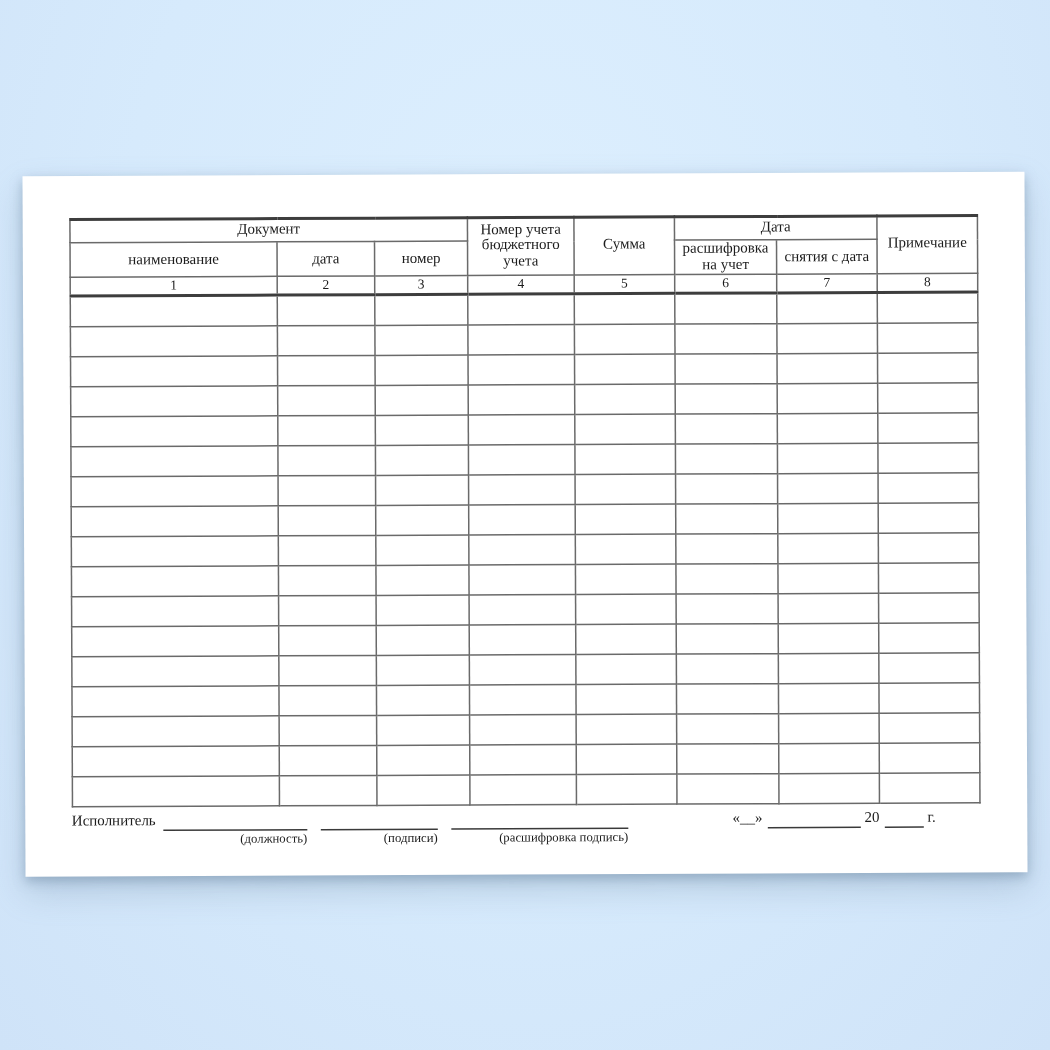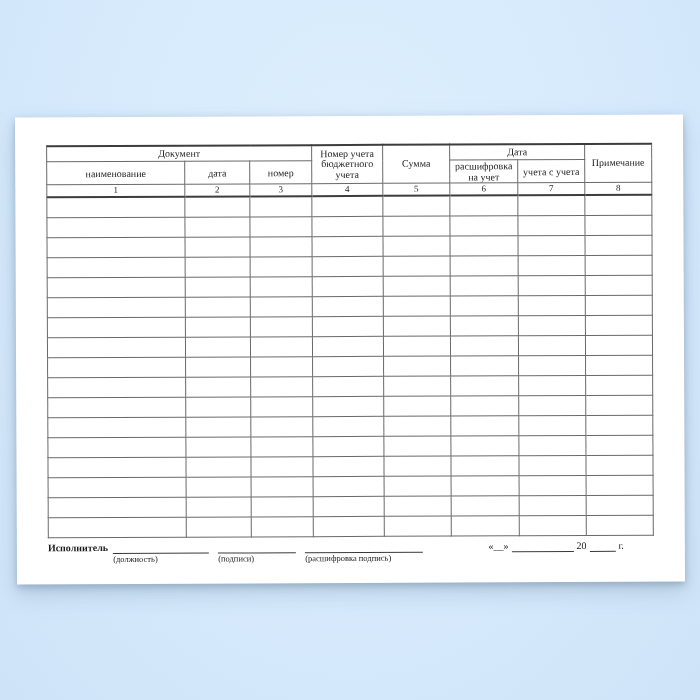--- a/index.html
+++ b/index.html
@@ -49,22 +49,22 @@
     height: 10px; font-size: 9px; line-height: 1;
     padding: 0 0 1px 0;
     border-bottom: 2px solid #3d3d3d;
   }
   .form-table tbody td { height: 19px; }
   .footer {
     display: flex; align-items: flex-start;
     margin: 4px 31px 0 31px;
     font-size: 10px; line-height: 1.15;
   }
-  .exec-label { font-weight: bold; margin-right: 5px; white-space: nowrap; }
-  .sig-group { display: inline-flex; flex-direction: column; align-items: flex-start; margin-right: 9px; }
+  .exec-label { font-weight: normal; margin-right: 5px; white-space: nowrap; }
+  .sig-group { display: inline-flex; flex-direction: column; align-items: flex-end; margin-right: 9px; }
   .blank { display: inline-block; height: 11px; border-bottom: 1px solid #3a3a3a; }
   .blank.b-pos   { width: 96px; }
   .blank.b-sign  { width: 78px; }
   .blank.b-name  { width: 118px; }
   .caption { font-size: 8.5px; color: #1c1c1c; margin-top: 1px; white-space: nowrap; }
   .date-group {
     margin-left: auto; margin-right: 30px;
     display: flex; align-items: flex-start; gap: 3px;
     white-space: nowrap;
   }
@@ -94,21 +94,21 @@
           <th rowspan="2">Номер учета бюджетного учета</th>
           <th rowspan="2">Сумма</th>
           <th colspan="2">Дата</th>
           <th rowspan="2">Примечание</th>
         </tr>
         <tr class="name-row">
           <th>наименование</th>
           <th>дата</th>
           <th>номер</th>
           <th>расшифровка на учет</th>
-          <th>учета с учета</th>
+          <th>снятия с дата</th>
         </tr>
         <tr class="num-row">
           <td>1</td>
           <td>2</td>
           <td>3</td>
           <td>4</td>
           <td>5</td>
           <td>6</td>
           <td>7</td>
           <td>8</td>

